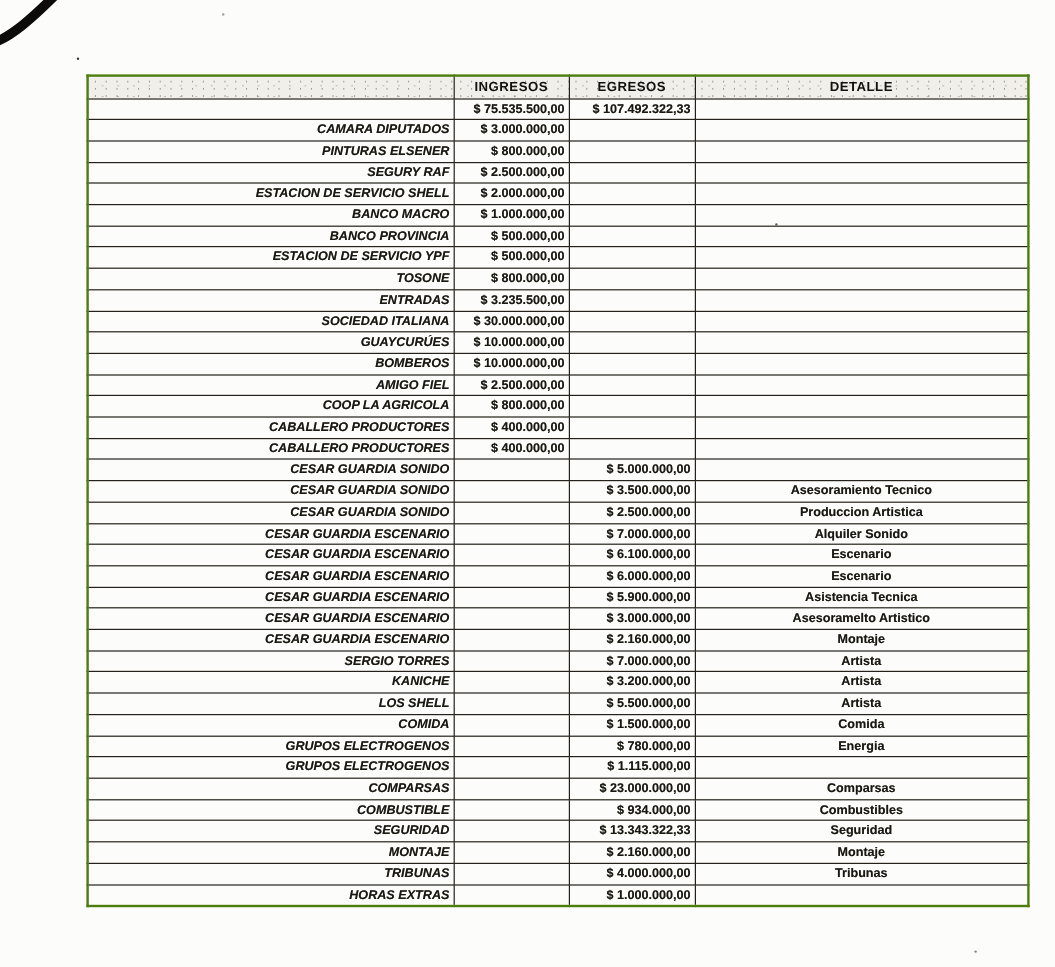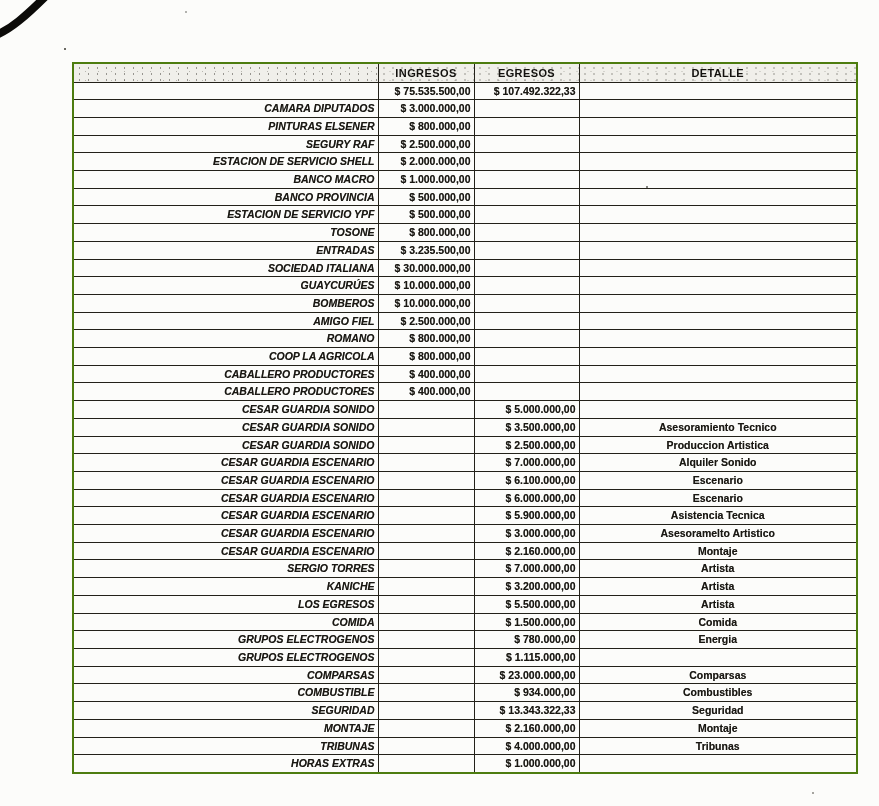--- a/index.html
+++ b/index.html
@@ -189,26 +189,20 @@
           <td class="c-amt"></td>
           <td class="c-det"></td>
         </tr>
         <tr>
           <td class="c-name">AMIGO FIEL</td>
           <td class="c-amt">$ 2.500.000,00</td>
           <td class="c-amt"></td>
           <td class="c-det"></td>
         </tr>
         <tr>
-          <td class="c-name">ROMANO</td>
-          <td class="c-amt">$ 800.000,00</td>
-          <td class="c-amt"></td>
-          <td class="c-det"></td>
-        </tr>
-        <tr>
           <td class="c-name">COOP LA AGRICOLA</td>
           <td class="c-amt">$ 800.000,00</td>
           <td class="c-amt"></td>
           <td class="c-det"></td>
         </tr>
         <tr>
           <td class="c-name">CABALLERO PRODUCTORES</td>
           <td class="c-amt">$ 400.000,00</td>
           <td class="c-amt"></td>
           <td class="c-det"></td>
@@ -279,21 +273,21 @@
           <td class="c-amt">$ 7.000.000,00</td>
           <td class="c-det">Artista</td>
         </tr>
         <tr>
           <td class="c-name">KANICHE</td>
           <td class="c-amt"></td>
           <td class="c-amt">$ 3.200.000,00</td>
           <td class="c-det">Artista</td>
         </tr>
         <tr>
-          <td class="c-name">LOS EGRESOS</td>
+          <td class="c-name">LOS SHELL</td>
           <td class="c-amt"></td>
           <td class="c-amt">$ 5.500.000,00</td>
           <td class="c-det">Artista</td>
         </tr>
         <tr>
           <td class="c-name">COMIDA</td>
           <td class="c-amt"></td>
           <td class="c-amt">$ 1.500.000,00</td>
           <td class="c-det">Comida</td>
         </tr>

